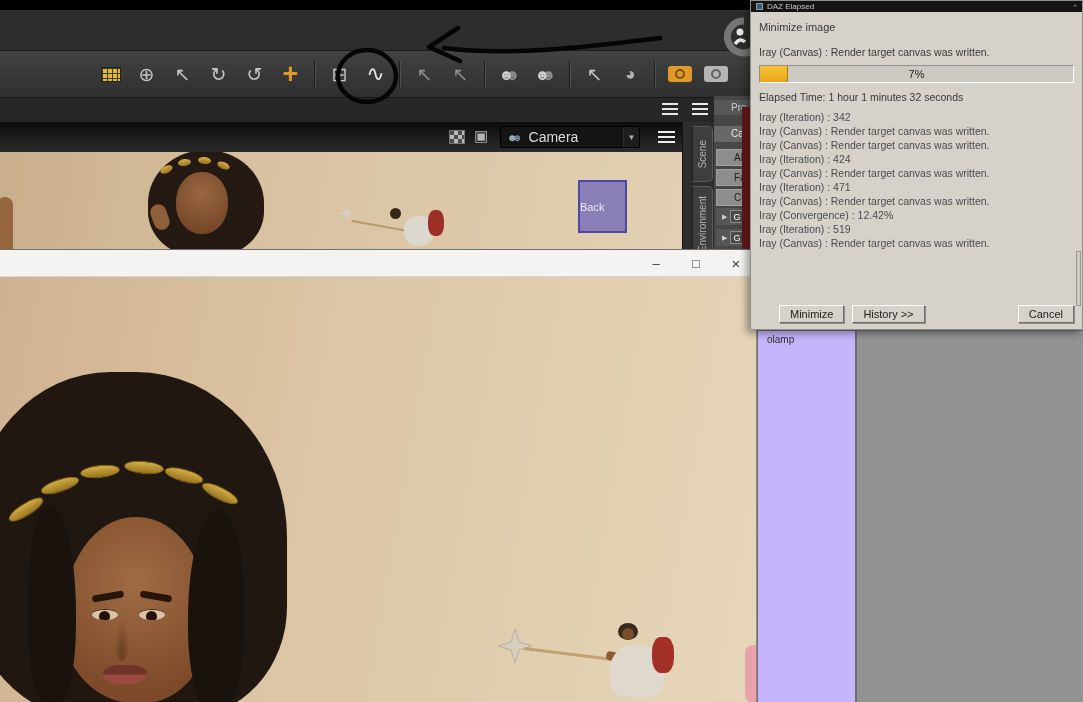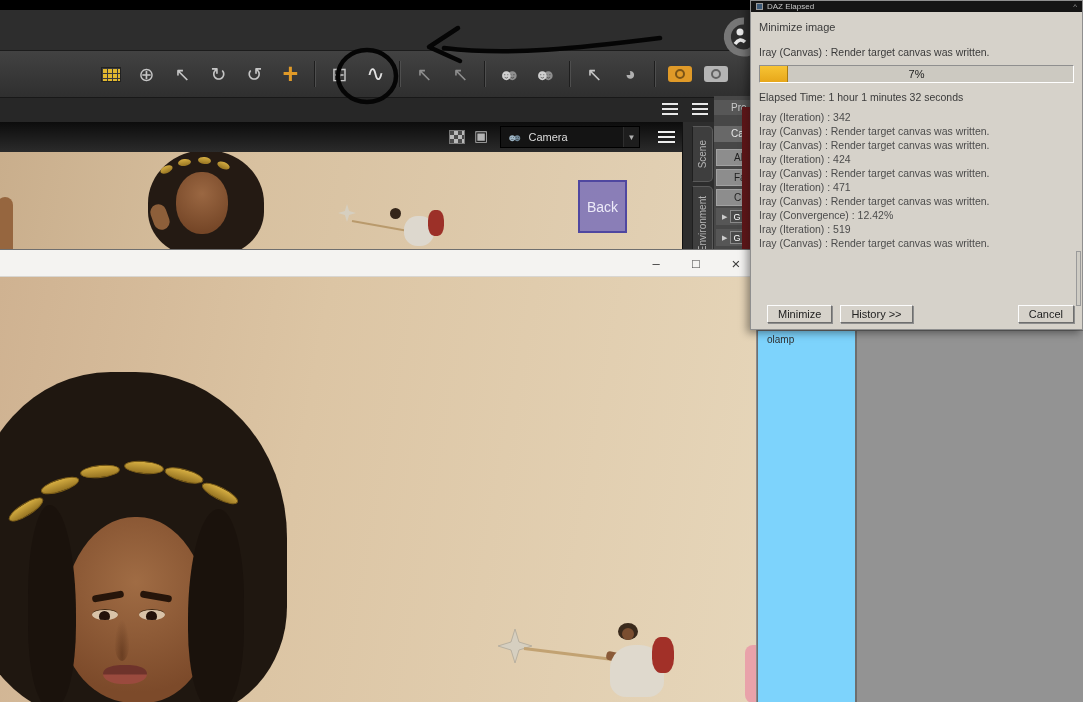--- a/index.html
+++ b/index.html
@@ -42,30 +42,30 @@
   .viewport { left:0; top:122px; width:683px; height:380px; border-right:1px solid #101010; }
   .vp-bar { position:relative; height:30px; background:linear-gradient(180deg,#0c0c0c,#2b2b2b); }
   .checker { position:absolute; top:8px; width:16px; height:14px; border:1px solid #777;
              background-image:linear-gradient(45deg,#b9b9b9 25%,transparent 25%,transparent 75%,#b9b9b9 75%),
                               linear-gradient(45deg,#b9b9b9 25%,#4a4a4a 25%,#4a4a4a 75%,#b9b9b9 75%);
              background-size:8px 8px; background-position:0 0,4px 4px; }
   .cubeg { position:absolute; top:5px; color:#b5b5b5; font-size:15px; }
   .cam-dd { position:absolute; top:4px; width:140px; height:22px; background:#141414;
             border:1px solid #000; display:flex; align-items:center; padding-left:6px; }
   .dd-people { color:#9fb6c6; font-size:10px; text-shadow:5px 0 0 #6f8696; margin-right:11px; }
-  .dd-label { color:#dcdcdc; font-size:11px; flex:1; }
+  .dd-label { color:#dcdcdc; font-size:14px; flex:1; }
   .dd-arrow { width:16px; height:100%; display:flex; align-items:center; justify-content:center;
               color:#b0b0b0; font-size:8px; border-left:1px solid #2e2e2e; background:#1d1d1d; }
   .hamb { position:absolute; top:9px; width:17px; height:12px;
           background:repeating-linear-gradient(180deg,#ececec 0 2px,transparent 2px 5px); }
   .vp-canvas { position:absolute; left:0; top:30px; right:0; bottom:0; overflow:hidden;
                background:linear-gradient(100deg,#c9ae8c 0%,#d8c1a0 35%,#e3d2b6 100%); }
   .back-box { position:absolute; left:578px; top:28px; width:49px; height:53px;
               background:rgba(122,112,184,.85); border:2px solid #4f47a0; color:#eceaf8;
-              font-size:14px; display:flex; align-items:center; justify-content:center; }
+              font-size:11px; display:flex; align-items:center; justify-content:flex-start; }
 
   
   .vtab { position:absolute; width:21px; background:#3e3e3e; border:1px solid #5a5a5a;
           border-left-color:#1f1f1f; color:#b5b5b5; font-size:10px; display:flex;
           align-items:center; justify-content:center; border-radius:0 5px 5px 0; z-index:6; }
   .vtab span { writing-mode:vertical-rl; transform:rotate(180deg); }
   .spanel { left:714px; top:96px; width:36px; height:236px; background:#474747; overflow:hidden; z-index:6; }
   .sp-tab  { position:absolute; top:4px;  left:0; width:110px; height:15px; background:#575757;
              color:#c9c9c9; font-size:10px; line-height:15px; padding-left:17px; }
   .sp-head { position:absolute; top:30px; left:0; width:110px; height:16px; background:#686868;
@@ -111,27 +111,27 @@
               border:1px solid; border-color:#8f8f8f #ffffff #ffffff #8f8f8f; }
   .progress-fill { position:absolute; left:0; top:0; bottom:0; width:9%;
                    background:linear-gradient(180deg,#f7c434,#e7a71a); border-right:1px solid #a97c10; }
   .progress-label { position:absolute; inset:0; display:flex; align-items:center; justify-content:center;
                     font-size:11px; color:#222; }
   .dlg-elapsed { margin-top:8px; font-size:10.5px; color:#3a3a3a; }
   .dlg-log { margin-top:7px; font-size:10.5px; color:#4c4c4c; line-height:14px; }
   .dlg-buttons { position:absolute; left:8px; right:8px; bottom:6px; display:flex; gap:8px; }
   .btn { font-family:inherit; font-size:11px; color:#222; background:#d6d2ca; padding:2px 10px;
          border:1px solid; border-color:#fcfcfc #6e6e6e #6e6e6e #fcfcfc; box-shadow:1px 1px 0 #8d8d8d; }
-  .btn.minb { margin-left:8px; }
+  .btn.minb { margin-left:20px; }
   .flex1 { flex:1; }
   .dlg-scroll { position:absolute; right:1px; top:250px; width:5px; height:55px;
                 background:#cfccc4; border:1px solid #9a9a9a; }
 
   
-  .gpanel { left:757px; top:330px; width:326px; height:372px; background:#7dd3fc;
+  .gpanel { left:757px; top:330px; width:326px; height:372px; background:#c4b5fd;
             border-top:1px solid #6f6f6f; z-index:40; }
   .gp-right { position:absolute; left:100px; top:0; right:0; bottom:0; background:#939393; }
   .gp-label { position:absolute; left:10px; top:3px; font-size:10px; color:#2f2f2f; }
   .gp-divider { position:absolute; left:98px; top:0; bottom:0; width:2px; background:#6e6e6e; }
 
   .anno { z-index:300; pointer-events:none; }
 </style>
 </head>
 <body>
 

